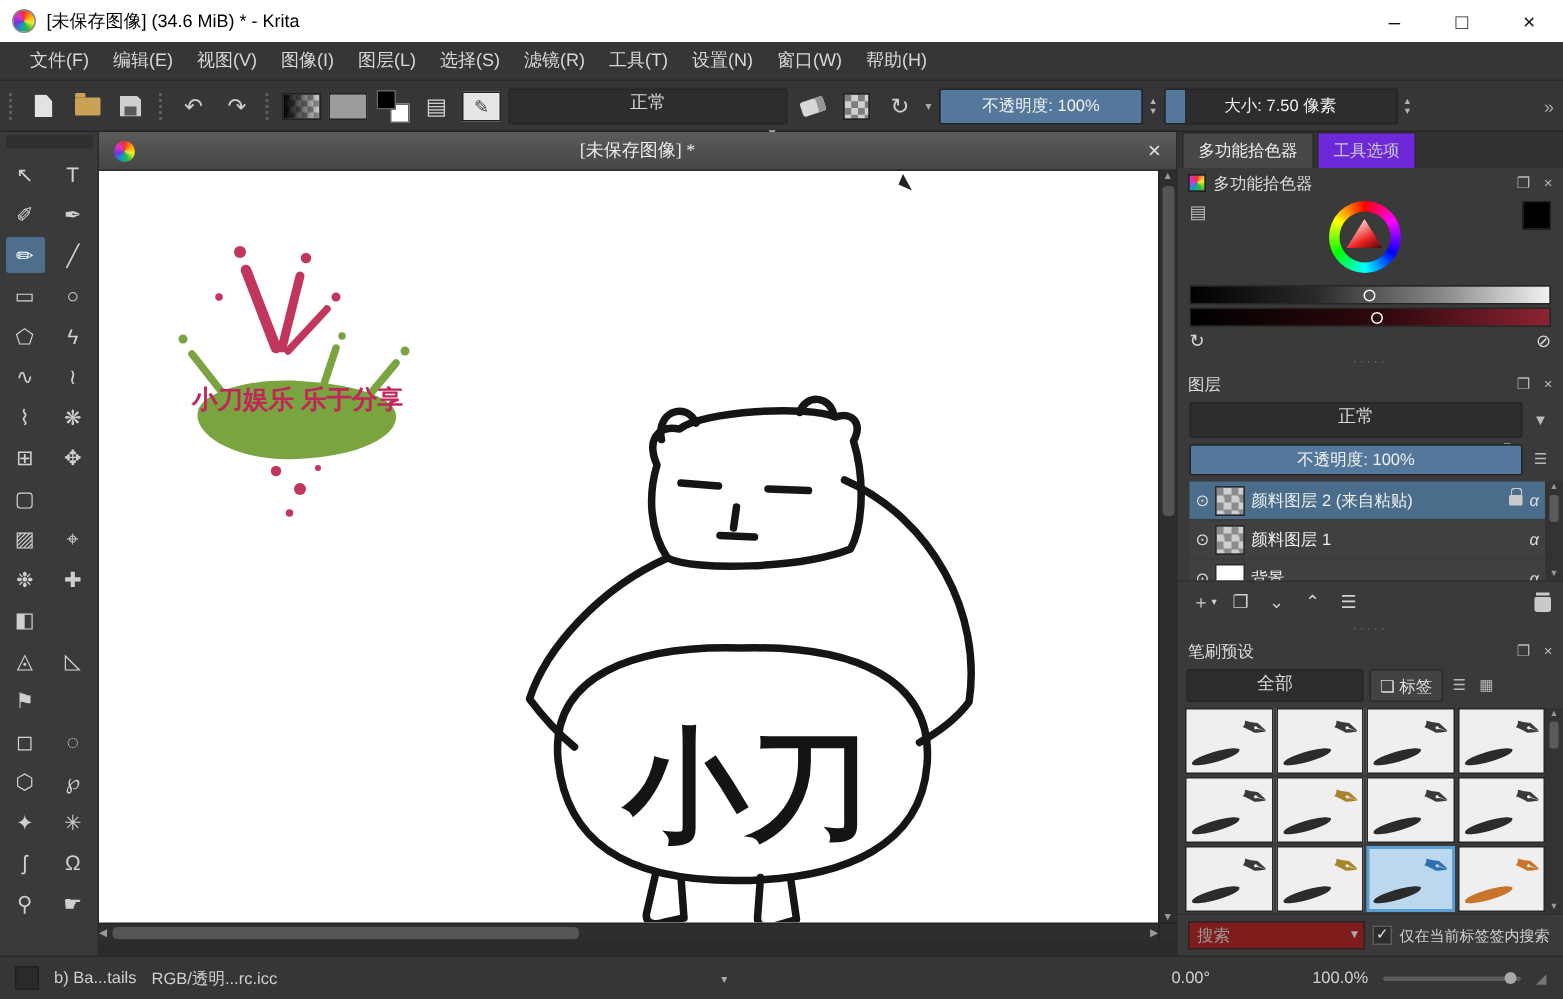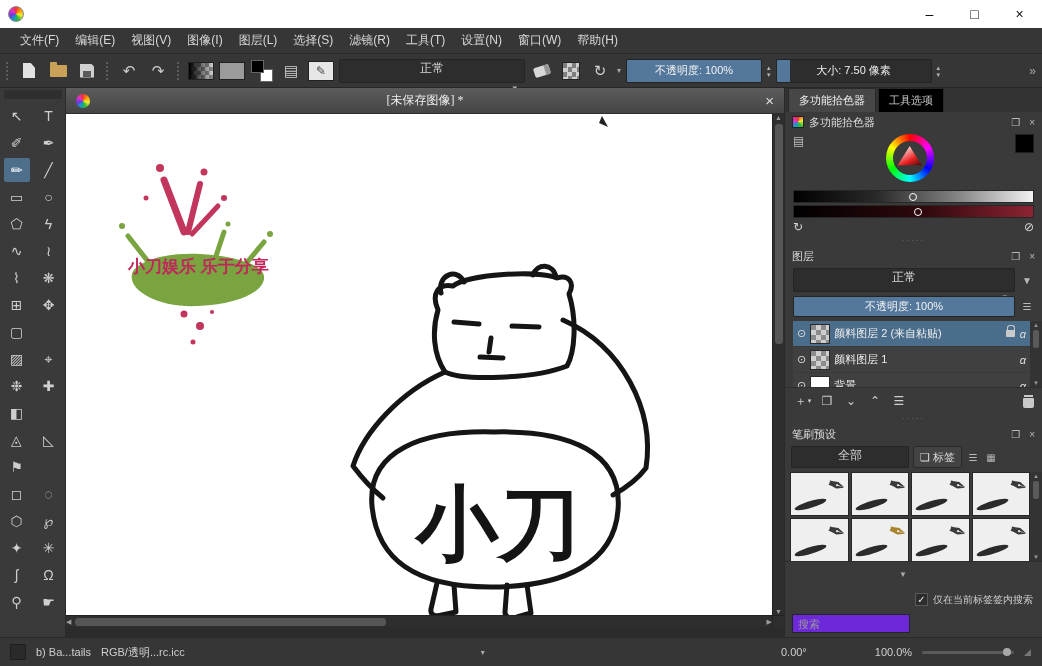--- a/index.html
+++ b/index.html
@@ -73,21 +73,21 @@
   .vspace { flex:1; }
   .hscroll-row { height:12px; display:flex; flex:0 0 auto; }
   .hscroll { flex:1; background:#2e2e2e; border-top:1px solid #222; display:flex; align-items:center; font-size:7px; color:#9a9a9a; }
   .hthumb { height:8px; width:44%; background:#555; border-radius:3px; margin-left:4px; }
   .hspace { flex:1; }
   .corner { width:12px; background:#2e2e2e; border-top:1px solid #222; border-left:1px solid #222; }
   .mdi-bottom { height:10px; background:#2b2b2b; flex:0 0 auto; }
   
   .dockers { width:258px; background:#3a3a3a; border-left:1px solid #2a2a2a; display:flex; flex-direction:column; flex:0 0 auto; min-height:0; }
   .dock-tabs { display:flex; align-items:flex-end; height:24px; background:#323232; padding-left:3px; gap:2px; flex:0 0 auto; }
-  .dock-tab { padding:4px 10px 4px; font-size:11px; background:#000000; border:1px solid #2a2a2a; border-bottom:none; color:#c9c9c9; }
+  .dock-tab { padding:4px 10px 4px; font-size:11px; background:#6d28d9; border:1px solid #2a2a2a; border-bottom:none; color:#c9c9c9; }
   .dock-tab.active { background:#474747; color:#eee; }
   .panel-header { height:20px; display:flex; align-items:center; gap:5px; padding:0 7px; font-size:11px; color:#ddd; flex:0 0 auto; }
   .ph-icons { margin-left:auto; display:flex; gap:9px; font-size:10px; color:#b9b9b9; }
   .mini-color { width:12px; height:12px; border:1px solid #222;
     background:conic-gradient(#e33,#ee3,#3b3,#19c,#d3c,#e33); }
   .picker-row { display:flex; align-items:flex-start; padding:2px 8px 0; height:56px; flex:0 0 auto; }
   .shade-btn { font-size:12px; color:#bbb; }
   .wheel { width:48px; height:48px; border-radius:50%; margin:0 auto; position:relative;
     background:conic-gradient(#f00,#f0f,#00f,#0ff,#0f0,#ff0,#f00); }
   .wheel::after { content:''; position:absolute; inset:7px; background:#3a3a3a; border-radius:50%; }
@@ -135,40 +135,41 @@
   .btile { background:#efefef; border:1px solid #272727; position:relative; overflow:hidden; }
   .btile .stroke { position:absolute; left:3px; bottom:7px; width:33px; height:7px; background:#2b2b2b; border-radius:60% 40% 60% 40%; transform:rotate(-14deg); }
   .btile .pen { position:absolute; right:2px; top:0px; font-size:22px; color:#3a3a3a; transform:rotate(18deg); }
   .btile.gold .pen { color:#a8842c; }
   .btile.blue .pen { color:#2f6fae; }
   .btile.pencil .pen { color:#c8742a; }
   .btile.pencil .stroke { background:#c8742a; }
   .btile.sel { background:#bcd8ef; outline:2px solid #5a9fd4; outline-offset:-2px; }
   .search-row { display:flex; align-items:center; gap:5px; padding:4px 7px; border-top:1px solid #2f2f2f; flex:0 0 auto; }
   .search-wrap { position:relative; width:118px; }
-  .search-wrap input { width:100%; height:19px; background:#6d28d9; border:1px solid #242424; color:#ddd; font-size:11px; padding:0 16px 0 5px; font-family:inherit;margin-top:48px; }
+  .search-wrap input { width:100%; height:19px; background:#7f1d1d; border:1px solid #242424; color:#ddd; font-size:11px; padding:0 16px 0 5px; font-family:inherit; }
   .search-wrap input::placeholder { color:#9a9a9a; }
   .search-wrap .funnel { position:absolute; right:3px; top:4px; font-size:8px; color:#aaa; }
   .chk { width:13px; height:13px; background:#2d2d2d; border:1px solid #5a5a5a; color:#e6e6e6; font-size:10px; line-height:11px; text-align:center; }
   .chk-label { font-size:10px; color:#cfcfcf; white-space:nowrap; }
   
   .statusbar { height:29px; background:#363636; border-top:1px solid #292929; display:flex; align-items:center; gap:10px; padding:0 10px; font-size:11px; color:#cfcfcf; flex:0 0 auto; }
   .chip { width:16px; height:16px; background:#2a2a2a; border:1px solid #1f1f1f; }
   .sb-center { flex:1; display:flex; justify-content:center; align-items:center; gap:4px; }
   .dims-badge { background:#3f3f3f; border:1px solid #2c2c2c; border-radius:2px; padding:3px 10px; }
   .zslider { width:92px; height:12px; position:relative; }
   .ztrack { position:absolute; left:0; right:0; top:5px; height:3px; background:#5a5a5a; border-radius:2px; }
   .zthumb { position:absolute; right:3px; top:2px; width:8px; height:8px; background:#a8a8a8; border-radius:50%; }
   .rgrip { color:#777; font-size:9px; letter-spacing:1px; }
 </style>
 </head>
 <body>
 
 <div class="titlebar">
   <div class="app-icon"></div>
+  <span class="title-text">[未保存图像]  (34.6 MiB)  * - Krita</span>
   <div class="win-btns">
     <div class="win-btn">–</div>
     <div class="win-btn">□</div>
     <div class="win-btn">×</div>
   </div>
 </div>
 
 <div class="menubar">
   <span class="menu-item">文件(F)</span>
   <span class="menu-item">编辑(E)</span>

